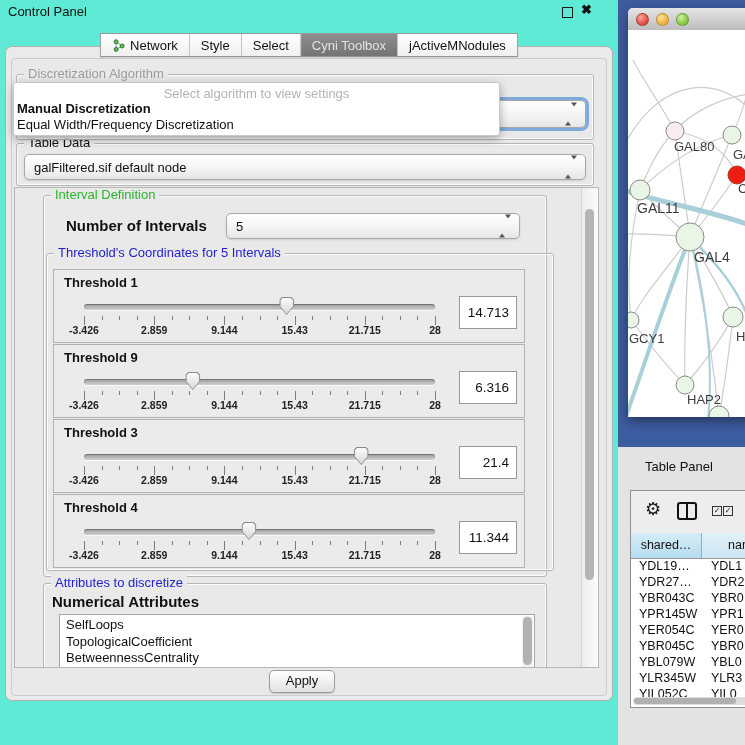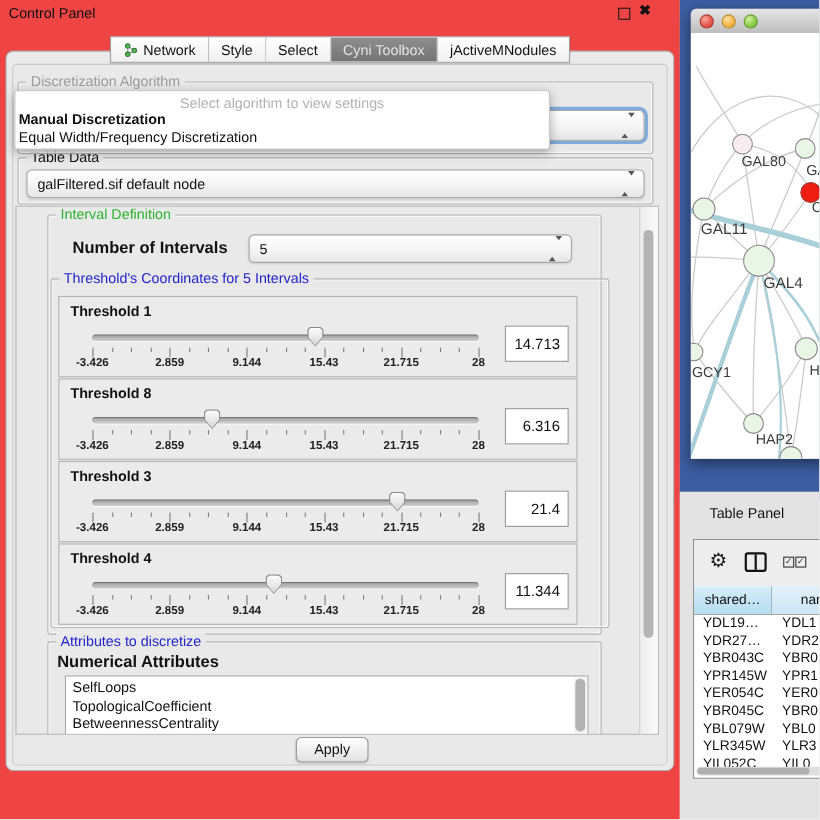--- a/index.html
+++ b/index.html
@@ -1,18 +1,18 @@
 <!DOCTYPE html>
 <html><head>
 <meta charset="utf-8">
 <style>
   html,body{margin:0;padding:0;background:#ececec;}
   #app{position:relative;width:745px;height:745px;overflow:hidden;font-family:"Liberation Sans",sans-serif;color:#111;background:#ececec;}
   
-  .left-panel{position:absolute;left:0;top:0;width:618px;height:745px;background:#ef4444;}
+  .left-panel{position:absolute;left:0;top:0;width:618px;height:745px;background:#5eead4;}
   .titlebar-text{position:absolute;left:8px;top:4px;font-size:13px;}
   .float-ic{position:absolute;left:562px;top:7px;width:9px;height:9px;border:1.5px solid #1a1a1a;background:transparent;}
   .close-ic{position:absolute;left:581px;top:2px;font-size:13px;font-weight:bold;color:#111;}
   .tab-panel-border{position:absolute;left:5px;top:46px;width:606px;height:653px;border:1px solid #b0b0b0;border-radius:7px;background:#eaeaea;}
   .inner-panel{position:absolute;left:11px;top:58px;width:594px;height:636px;border:1px solid #cccccc;border-radius:4px;background:#e9e9e9;}
   
   .seg-ctl{position:absolute;display:inline-flex;height:22px;border:1px solid #979797;border-radius:0;overflow:hidden;background:#fff;box-shadow:0 1px 1px rgba(0,0,0,.18);z-index:12;}
   .seg{display:flex;align-items:center;gap:5px;padding:0 11px;font-size:13px;background:linear-gradient(#ffffff,#f0f0f0);border-right:1px solid #bdbdbd;white-space:nowrap;cursor:default;}
   .seg:last-child{border-right:none;}
   .seg.sel{background:linear-gradient(#8e8e8e,#747474);color:#e3e3e3;}
@@ -193,21 +193,21 @@
                 <div class="slabel" style="left: 60%;">15.43</div>
                 <div class="slabel" style="left: 80%;">21.715</div>
                 <div class="slabel" style="left: 100%;">28</div>
                 <div class="thumbw" style="left: 57.7197%;">
                   <div class="thumbi"></div>
                 </div>
               </div>
               <div class="vbox">14.713</div>
             </div>
             <div class="tbox" style="top: 90px;">
-              <div class="tlabel">Threshold 8</div>
+              <div class="tlabel">Threshold 9</div>
               <div class="zone">
                 <div class="track"></div>
                 <div class="tick major" style="left: 0%;"></div>
                 <div class="tick" style="left: 5%;"></div>
                 <div class="tick" style="left: 10%;"></div>
                 <div class="tick" style="left: 15%;"></div>
                 <div class="tick major" style="left: 20%;"></div>
                 <div class="tick" style="left: 25%;"></div>
                 <div class="tick" style="left: 30%;"></div>
                 <div class="tick" style="left: 35%;"></div>

